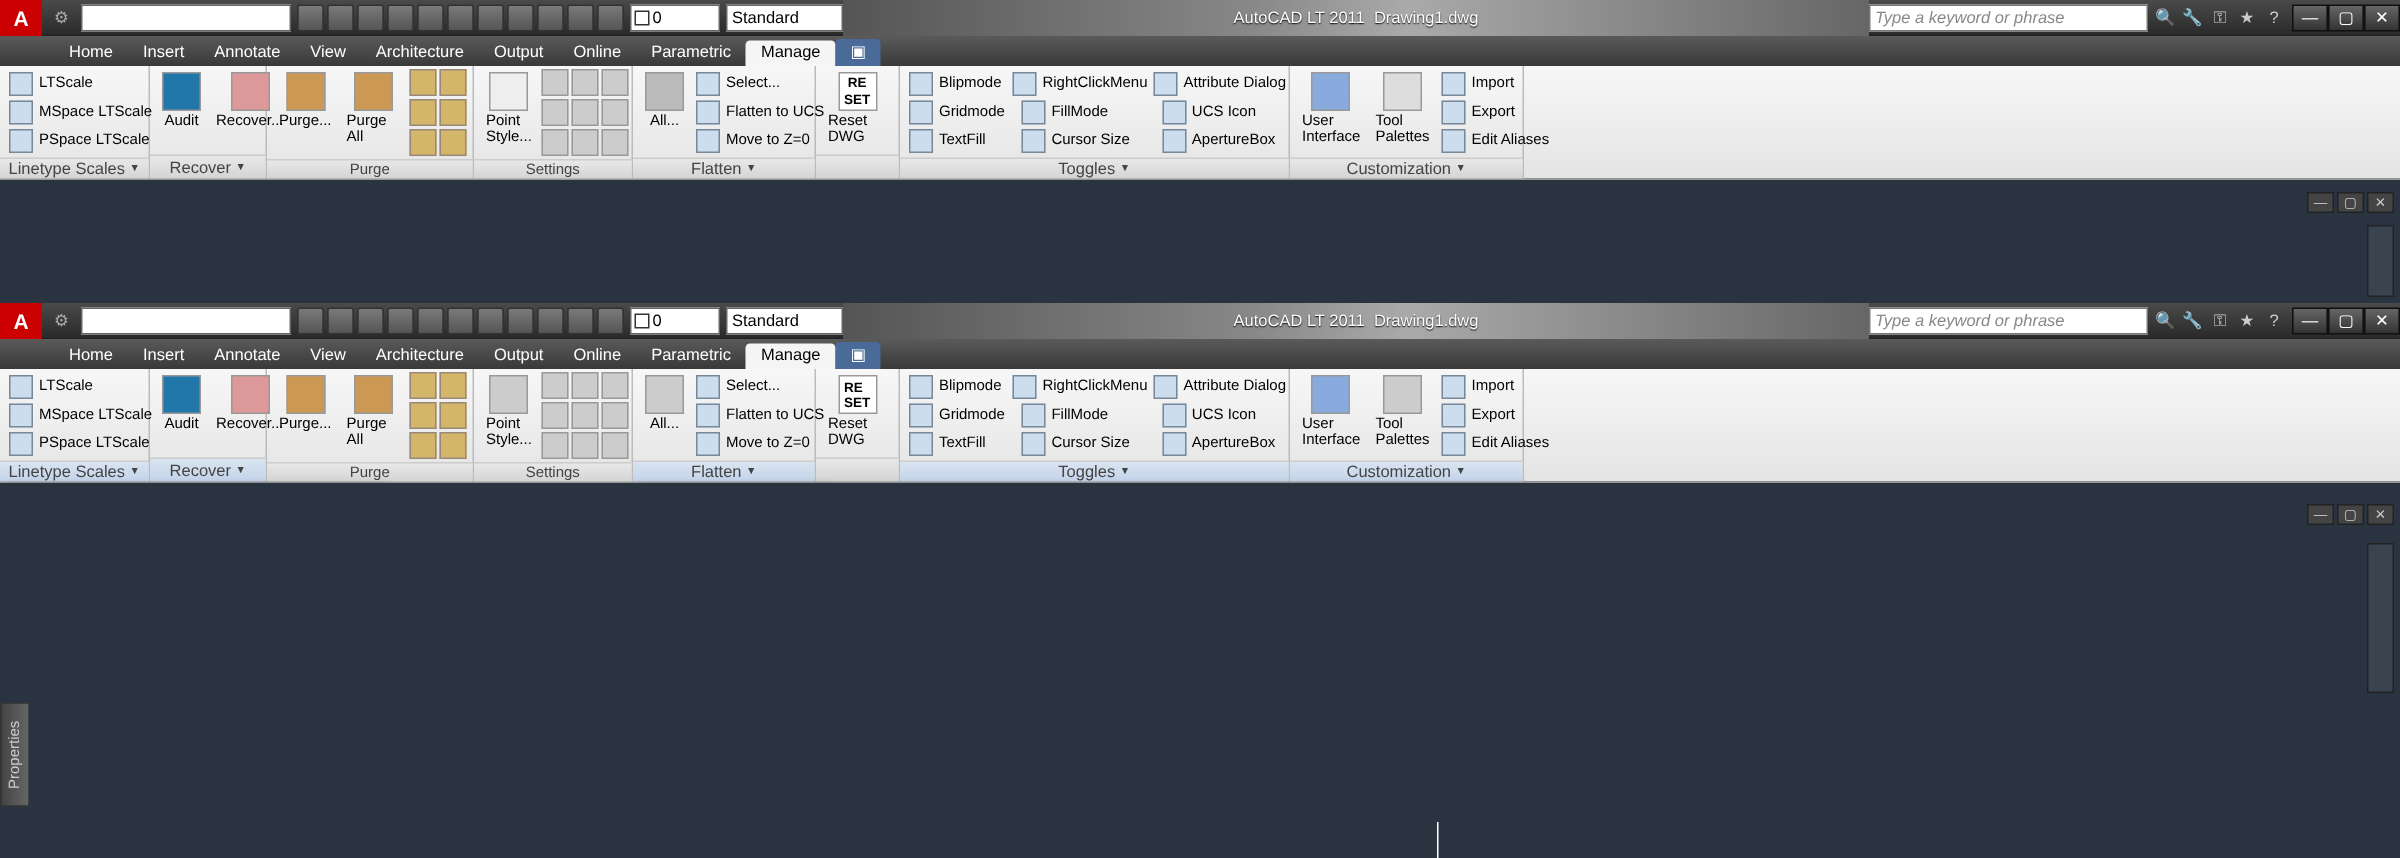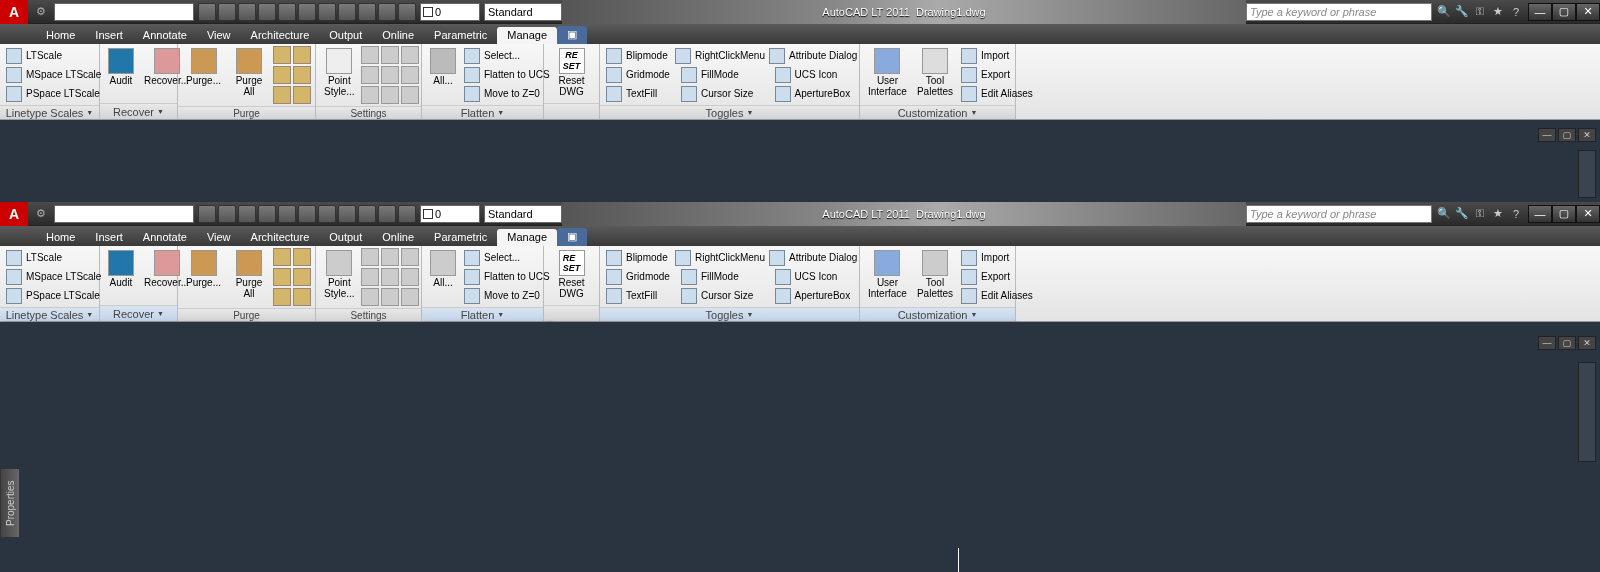--- a/index.html
+++ b/index.html
@@ -26,22 +26,22 @@
 .tabrow .tab.active { background:#f5f5f5; color:#000; border-radius:3px 3px 0 0; }
 .tabrow .tab.blue { background:#4a6a9a; color:#fff; border-radius:3px 3px 0 0; margin-right:2px; }
 
 
 .ribbon { height:76px; background:linear-gradient(#f7f7f7,#e4e4e4); display:flex; border-bottom:1px solid #9a9a9a; }
 .panel { border-right:1px solid #bbb; display:flex; flex-direction:column; }
 .panel-body { flex:1; display:flex; align-items:flex-start; padding:2px 4px; gap:2px; }
 .panel-title { height:16px; background:linear-gradient(#e8e8e8,#d4d4d4); border-top:1px solid #ccc; text-align:center; font-size:10px; color:#444; display:flex; align-items:center; justify-content:center; gap:3px; }
 .panel-title .arr { font-size:7px; }
 .rbtn { display:flex; flex-direction:column; align-items:center; justify-content:center; padding:2px 4px; gap:1px; }
-.rbtn .ico-lg { width:26px; height:26px; background:#ccc; border:1px solid #999;font-style:italic; }
-.rbtn .lbl { font-size:10px; text-align:center; line-height:11px; }
+.rbtn .ico-lg { width:26px; height:26px; background:#ccc; border:1px solid #999; }
+.rbtn .lbl { font-size:10px; text-align:left; line-height:11px; }
 .stack { display:flex; flex-direction:column; gap:0;text-align:center; }
 .smrow { display:flex; align-items:center; height:19px; padding:0 2px; gap:4px; }
 .smrow .ico { width:16px; height:16px; background:#cde; border:1px solid #789; flex-shrink:0; }
 .smrow span { font-size:10px; white-space:nowrap; }
 .grid-icons { display:grid; grid-template-columns:repeat(2,18px); gap:2px; }
 .grid-icons .ico { width:18px; height:18px; background:#d4b66a; border:1px solid #987; }
 .grid3 { display:grid; grid-template-columns:repeat(3,18px); gap:2px; }
 .grid3 .ico { width:18px; height:18px; background:#ccc; border:1px solid #999; }
 
 

